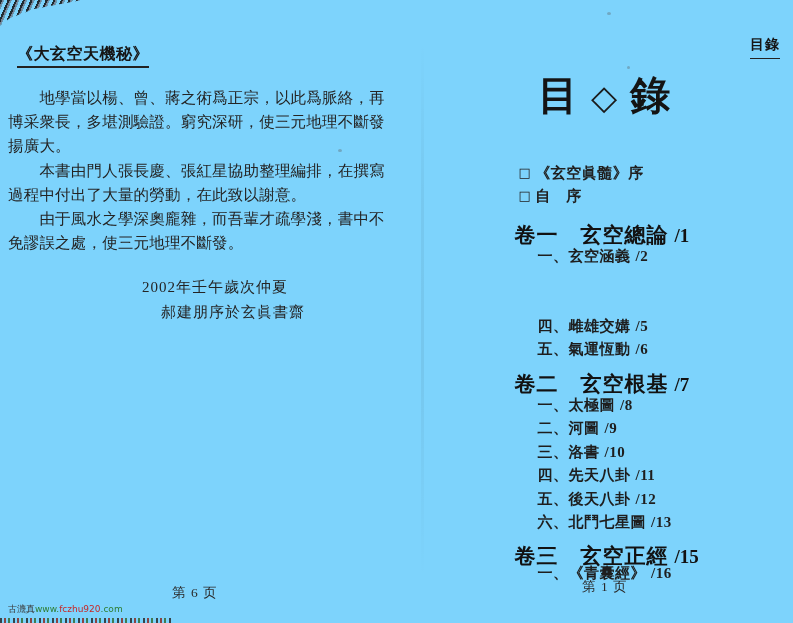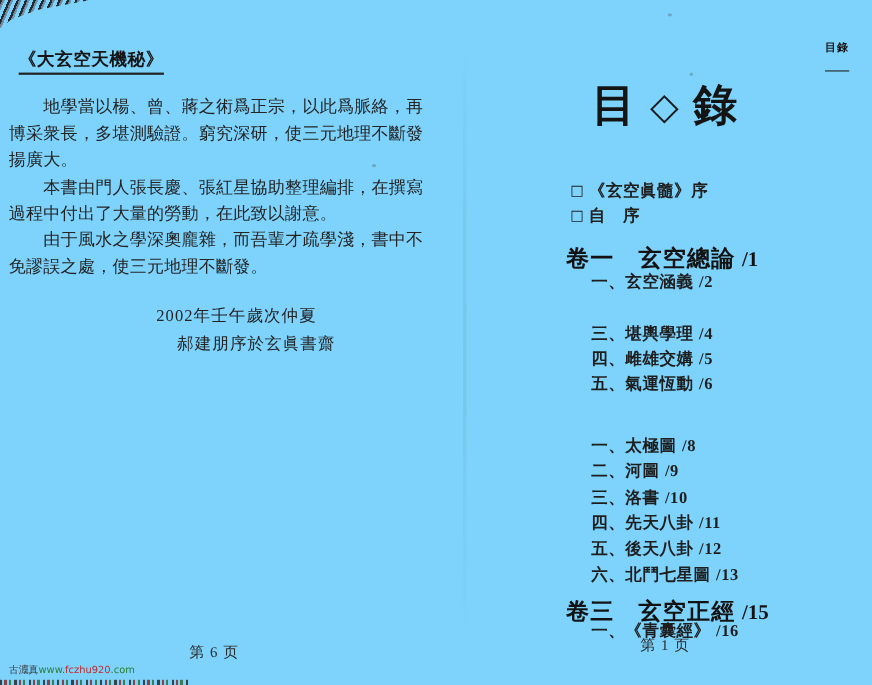--- a/index.html
+++ b/index.html
@@ -43,22 +43,22 @@
   }
   .date-line{position:absolute;left:142px;top:278px;font-size:15px;color:#242424;letter-spacing:1px;}
   .sign-line{position:absolute;left:161px;top:303px;font-size:15px;color:#242424;letter-spacing:1px;}
   .footer{font-size:13.5px;color:#2b2b2b;letter-spacing:1px;}
   .footer-left{position:absolute;left:172px;top:584px;}
 
   
   .page-right{position:absolute;left:420px;top:0;width:373px;height:623px;}
   .corner-label{
     position:absolute;left:330px;top:36px;
-    font-size:10px;font-weight:bold;color:#161616;
-    border-bottom:1.5px solid #222;padding-bottom:14px;letter-spacing:1px;
+    font-size:14px;font-weight:bold;color:#161616;
+    border-bottom:1.5px solid #222;padding-bottom:4px;letter-spacing:1px;
   }
   .big-title{
     position:absolute;left:118px;top:68px;width:200px;
     display:flex;align-items:center;gap:13px;
     font-size:40px;font-weight:bold;color:#141414;
   }
   .big-title .diamond{
     font-family:"DejaVu Sans",sans-serif;font-size:34px;font-weight:normal;
     position:relative;top:1px;color:#1a1a1a;
   }
@@ -141,30 +141,30 @@
     <div class="front-item" style="top:170px;">
       <span class="cb">□</span><span>自　序</span>
     </div>
 
     <div class="toc-heading" style="top:196px;">
       <span>卷一　玄空總論</span><span class="pg">/1</span>
     </div>
     <div class="toc-item" style="top:230px;">
       <span>一、玄空涵義</span><span class="pg">/2</span>
     </div>
-    <div class="toc-item" style="top:277px;">
-      <span>三、堪輿學理</span><span class="pg">/4</span>
-    </div>
     <div class="toc-item" style="top:300px;">
       <span>四、雌雄交媾</span><span class="pg">/5</span>
     </div>
     <div class="toc-item" style="top:323px;">
       <span>五、氣運恆動</span><span class="pg">/6</span>
     </div>
 
+    <div class="toc-heading" style="top:345px;">
+      <span>卷二　玄空根基</span><span class="pg">/7</span>
+    </div>
     <div class="toc-item" style="top:379px;">
       <span>一、太極圖</span><span class="pg">/8</span>
     </div>
     <div class="toc-item" style="top:402px;">
       <span>二、河圖</span><span class="pg">/9</span>
     </div>
     <div class="toc-item" style="top:426px;">
       <span>三、洛書</span><span class="pg">/10</span>
     </div>
     <div class="toc-item" style="top:449px;">

